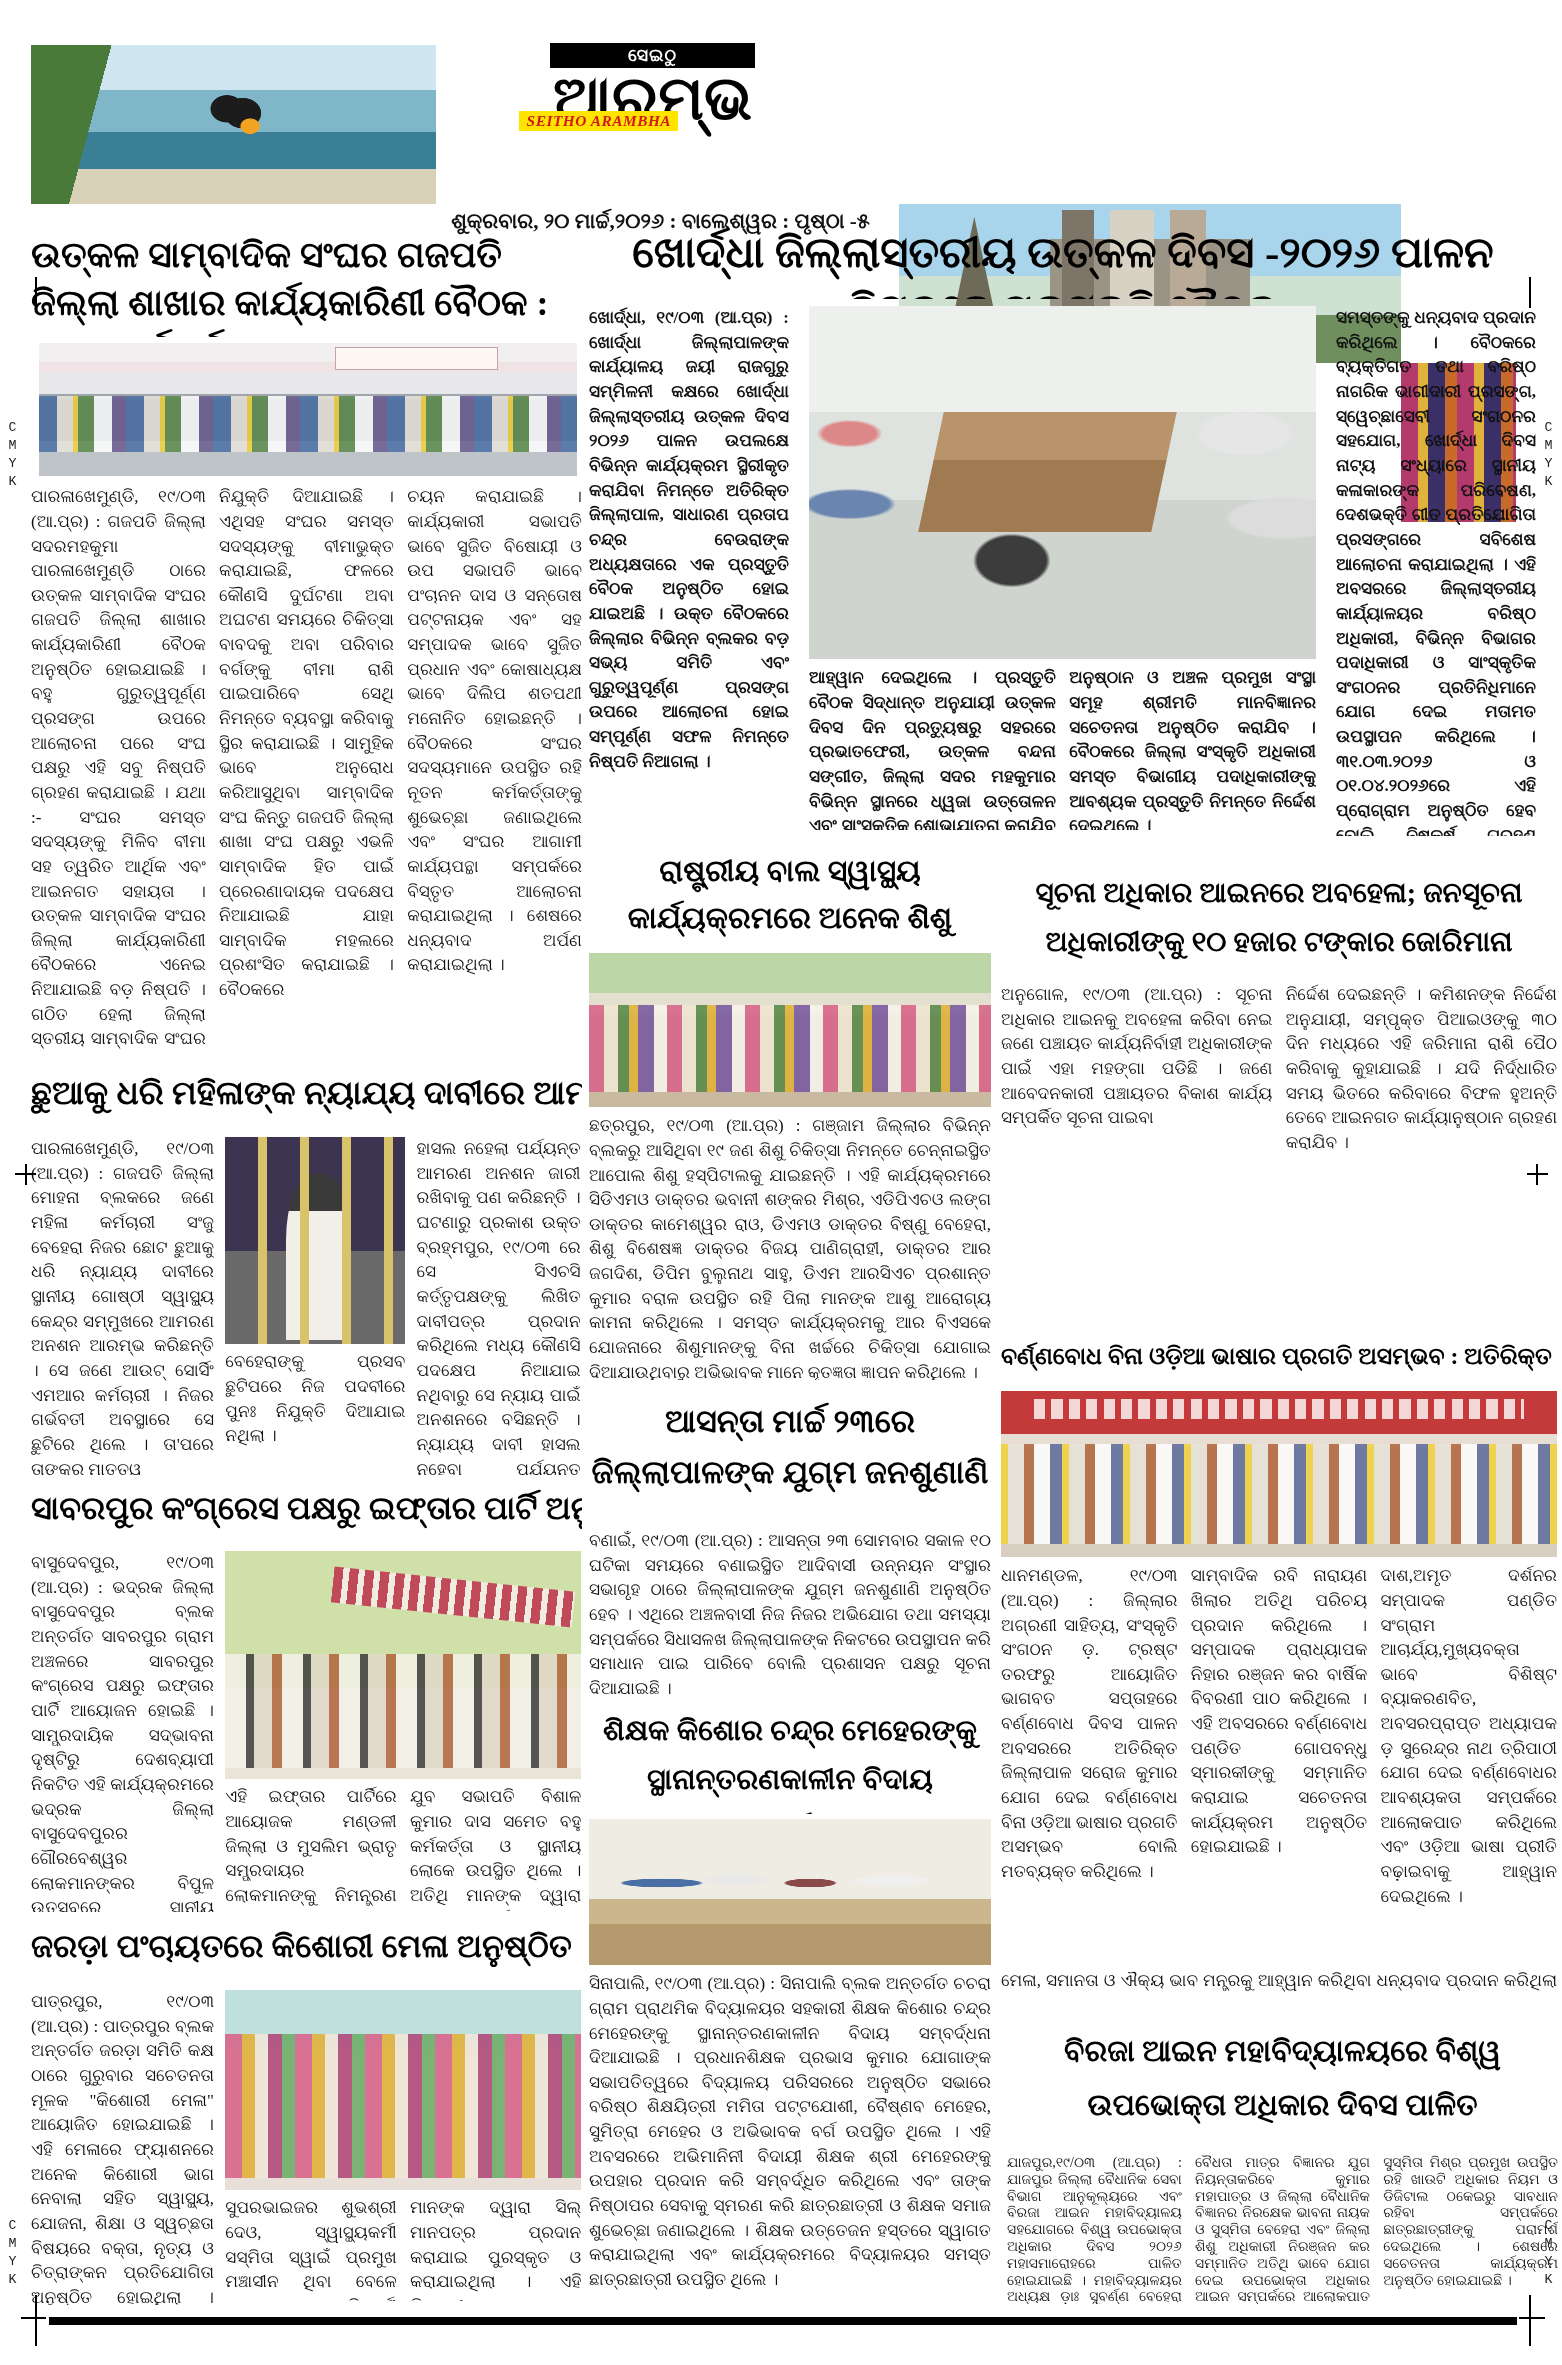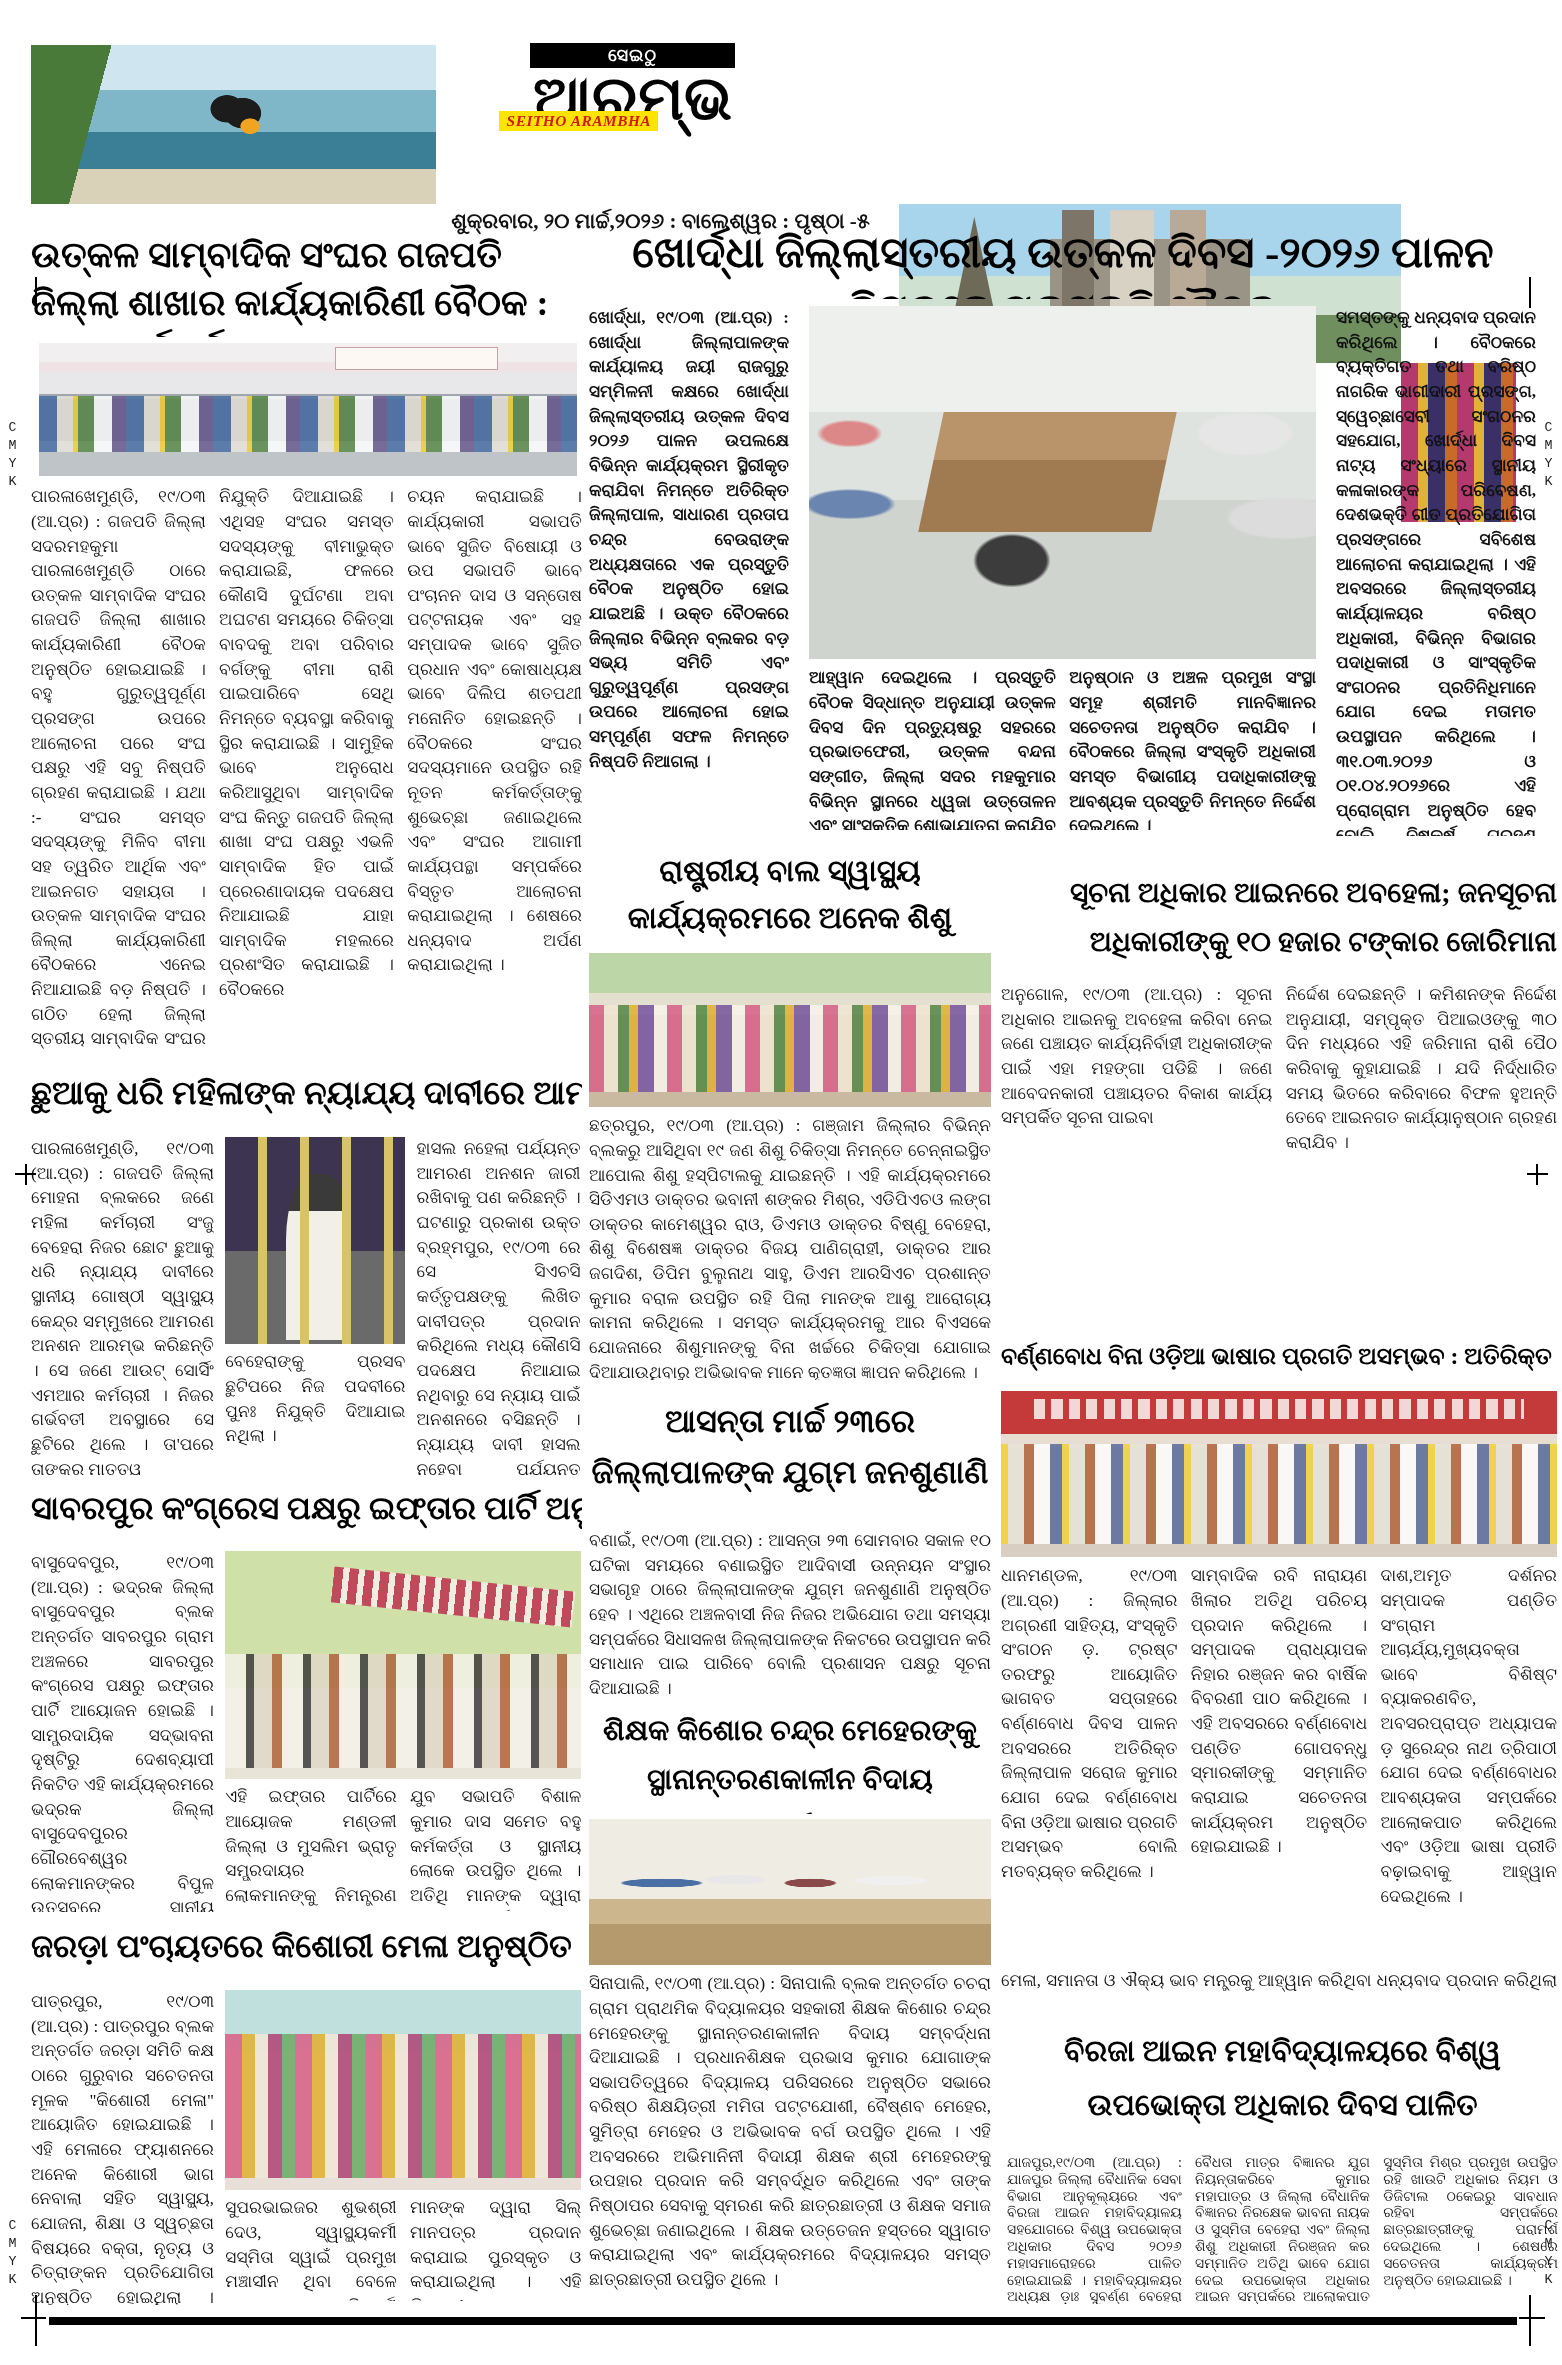--- a/index.html
+++ b/index.html
@@ -97,21 +97,21 @@
   .bar{background:#000;}
   .tick{background:#000;}
 </style>
 </head>
 <body>
 
 <div id="page">
 
   <div class="abs photo ph-beach" style="left:31px;top:45px;width:405px;height:159px;"></div>
 
-  <div class="abs" style="left:484px;top:43px;width:297px;height:164px;text-align:center;">
+  <div class="abs" style="left:504px;top:43px;width:297px;height:164px;text-align:center;">
     <div class="kicker" style="width:205px;margin:0 auto;">
       <span>ସେଇଠୁ</span>
     </div>
     <div class="mast-title">ଆରମ୍ଭ</div>
     <div style="margin-top:-18.4px;text-align:left;padding-left:15.4px;">
       <span class="mast-sub">SEITHO ARAMBHA</span>
     </div>
   </div>
 
   <div class="abs photo ph-temples" style="left:899px;top:45px;width:502px;height:159px;"></div>
@@ -144,21 +144,21 @@
     </div>
   </div>
 
   <div class="abs" style="left:589px;top:848px;width:402px;height:540px;">
     <div class="hl hl-c" style="font-size:30px;height:100px;line-height:1.55;">ରାଷ୍ଟ୍ରୀୟ ବାଲ ସ୍ୱାସ୍ଥ୍ୟ କାର୍ଯ୍ୟକ୍ରମରେ ଅନେକ ଶିଶୁ ପାଉଛନ୍ତି ନୂଆ ଜୀବନ</div>
     <div class="photo ph-kids" style="margin-top:5.1px;width:402px;height:154px;"></div>
     <div class="col" style="margin-top:7.2px;height:266px;">ଛତ୍ରପୁର, ୧୯/୦୩ (ଆ.ପ୍ର) : ଗଞ୍ଜାମ ଜିଲ୍ଲାର ବିଭିନ୍ନ ବ୍ଲକରୁ ଆସିଥିବା ୧୯ ଜଣ ଶିଶୁ ଚିକିତ୍ସା ନିମନ୍ତେ ଚେନ୍ନାଇସ୍ଥିତ ଆପୋଲ ଶିଶୁ ହସ୍ପିଟାଲକୁ ଯାଇଛନ୍ତି । ଏହି କାର୍ଯ୍ୟକ୍ରମରେ ସିଡିଏମଓ ଡାକ୍ତର ଭବାନୀ ଶଙ୍କର ମିଶ୍ର, ଏଡିପିଏଚଓ ଲଙ୍ଗ ଡାକ୍ତର କାମେଶ୍ୱର ରାଓ, ଡିଏମଓ ଡାକ୍ତର ବିଷ୍ଣୁ ବେହେରା, ଶିଶୁ ବିଶେଷଜ୍ଞ ଡାକ୍ତର ବିଜୟ ପାଣିଗ୍ରାହୀ, ଡାକ୍ତର ଆର ଜଗଦିଶ, ଡିପିମ ବୁଲୁନାଥ ସାହୁ, ଡିଏମ ଆରସିଏଚ ପ୍ରଶାନ୍ତ କୁମାର ବରାଳ ଉପସ୍ଥିତ ରହି ପିଲା ମାନଙ୍କ ଆଶୁ ଆରୋଗ୍ୟ କାମନା କରିଥିଲେ । ସମସ୍ତ କାର୍ଯ୍ୟକ୍ରମକୁ ଆର ବିଏସକେ ଯୋଜନାରେ ଶିଶୁମାନଙ୍କୁ ବିନା ଖର୍ଚ୍ଚରେ ଚିକିତ୍ସା ଯୋଗାଇ ଦିଆଯାଉଥିବାରୁ ଅଭିଭାବକ ମାନେ କୃତଜ୍ଞତା ଜ୍ଞାପନ କରିଥିଲେ ।</div>
   </div>
 
   <div class="abs" style="left:1001px;top:868px;width:556px;height:464px;">
-    <div class="hl hl-c" style="font-size:28px;height:108px;line-height:1.75;text-align:right;">ସୂଚନା ଅଧିକାର ଆଇନରେ ଅବହେଳା; ଜନସୂଚନା ଅଧିକାରୀଙ୍କୁ ୧୦ ହଜାର ଟଙ୍କାର ଜୋରିମାନା</div>
+    <div class="hl hl-c" style="font-size:28px;height:108px;line-height:1.75;">ସୂଚନା ଅଧିକାର ଆଇନରେ ଅବହେଳା; ଜନସୂଚନା ଅଧିକାରୀଙ୍କୁ ୧୦ ହଜାର ଟଙ୍କାର ଜୋରିମାନା</div>
     <div class="cols" style="margin-top:7.2px;height:341px;">
       <div class="col">ଅନୁଗୋଳ, ୧୯/୦୩ (ଆ.ପ୍ର) : ସୂଚନା ଅଧିକାର ଆଇନକୁ ଅବହେଳା କରିବା ନେଇ ଜଣେ ପଞ୍ଚାୟତ କାର୍ଯ୍ୟନିର୍ବାହୀ ଅଧିକାରୀଙ୍କ ପାଇଁ ଏହା ମହଙ୍ଗା ପଡିଛି । ଜଣେ ଆବେଦନକାରୀ ପଞ୍ଚାୟତର ବିକାଶ କାର୍ଯ୍ୟ ସମ୍ପର୍କିତ ସୂଚନା ପାଇବା</div>
       <div class="col">ନିର୍ଦ୍ଦେଶ ଦେଇଛନ୍ତି । କମିଶନଙ୍କ ନିର୍ଦ୍ଦେଶ ଅନୁଯାୟୀ, ସମ୍ପୃକ୍ତ ପିଆଇଓଙ୍କୁ ୩୦ ଦିନ ମଧ୍ୟରେ ଏହି ଜରିମାନା ରାଶି ପୈଠ କରିବାକୁ କୁହାଯାଇଛି । ଯଦି ନିର୍ଦ୍ଧାରିତ ସମୟ ଭିତରେ କରିବାରେ ବିଫଳ ହୁଅନ୍ତି ତେବେ ଆଇନଗତ କାର୍ଯ୍ୟାନୁଷ୍ଠାନ ଗ୍ରହଣ କରାଯିବ ।</div>
     </div>
   </div>
 
   <div class="abs" style="left:1001px;top:1341px;width:556px;height:676px;">
     <div class="hl" style="font-size:23.6px;height:46px;white-space:nowrap;">ବର୍ଣ୍ଣବୋଧ ବିନା ଓଡ଼ିଆ ଭାଷାର ପ୍ରଗତି ଅସମ୍ଭବ : ଅତିରିକ୍ତ ଜିଲ୍ଲାପାଳ</div>
     <div class="photo ph-dais" style="margin-top:4.1px;width:556px;height:166px;"></div>
     <div class="cols" style="margin-top:7.2px;height:405px;">

